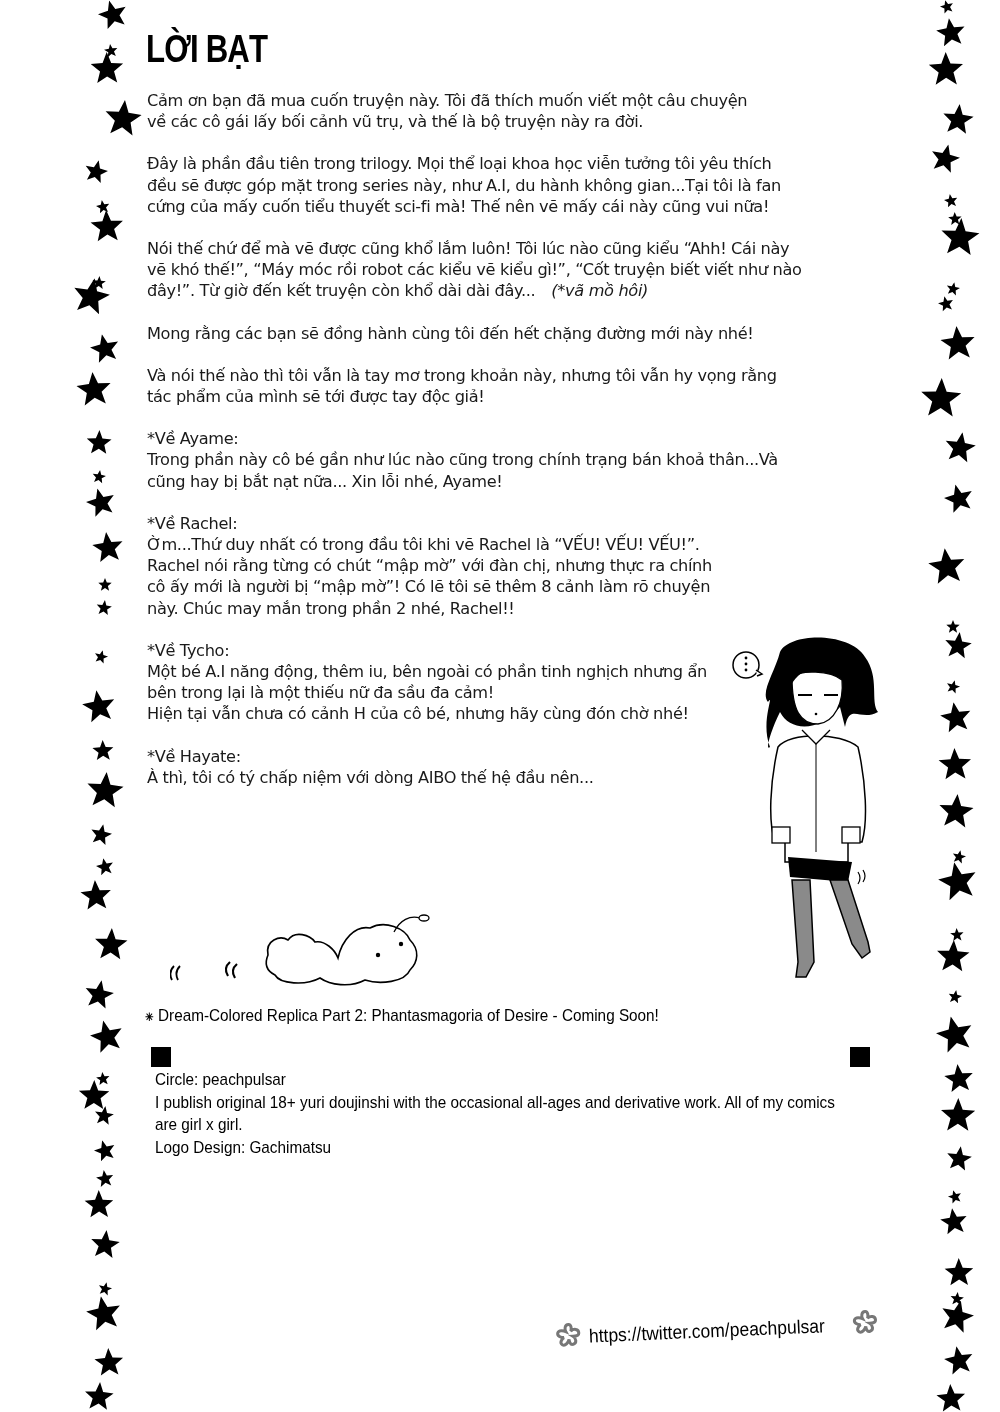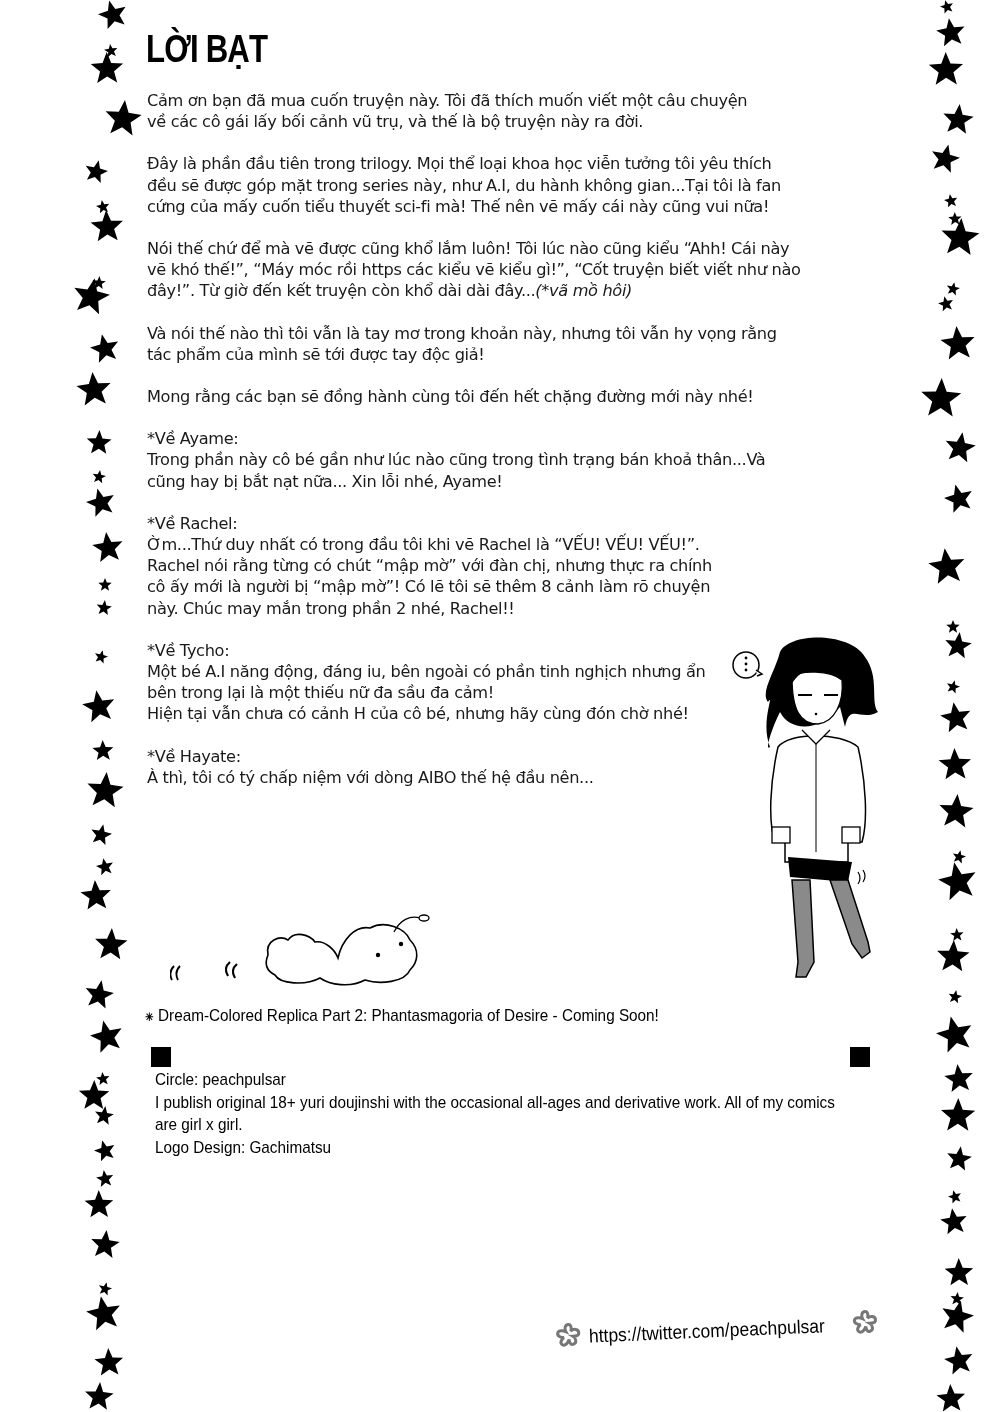--- a/index.html
+++ b/index.html
@@ -7,21 +7,21 @@
          font-family:"DejaVu Sans", sans-serif; color:#111; }
   .star { position:absolute; color:#000; line-height:1; }
   .star svg { display:block; }
   .title { position:absolute; left:146px; top:28px; font-family:"Liberation Sans", sans-serif;
            font-weight:bold; font-size:38px; letter-spacing:-1px; transform:scaleX(0.82);
            transform-origin:left top; color:#000; }
   .body-text { position:absolute; left:147px; top:90px; width:660px; font-size:16.2px;
                line-height:21.2px; color:#1a1a1a; font-family:"DejaVu Sans", sans-serif;
                letter-spacing:-0.35px; }
   .para { margin:0 0 21px 0; white-space:pre-line; }
-  .para .it { font-style:italic; }
+  .para .it { font-style:italic;margin-left:16px; }
   .coming { position:absolute; left:145px; top:1003px; font-family:"Liberation Sans", sans-serif;
             font-size:17px; transform:scaleX(0.9); transform-origin:left top; color:#000; }
   .sq { position:absolute; width:20px; height:20px; background:#000; }
   .credits { position:absolute; left:155px; top:1069px; font-family:"Liberation Sans", sans-serif;
              font-size:17px; line-height:22.5px; width:760px; transform:scaleX(0.9);
              transform-origin:left top; color:#000; }
   .twitter { position:absolute; left:555px; top:1322px; display:flex; align-items:center; gap:6px;
              transform:rotate(-2.5deg); transform-origin:left center; }
   .twitter .url { font-family:"Liberation Sans", sans-serif; font-size:19px; color:#000;
                   transform:scaleX(0.92); transform-origin:left center; }
@@ -412,35 +412,35 @@
 
 <div class="title">LỜI BẠT</div>
 
 <div class="body-text">
   <p class="para">Cảm ơn bạn đã mua cuốn truyện này. Tôi đã thích muốn viết một câu chuyện
 về các cô gái lấy bối cảnh vũ trụ, và thế là bộ truyện này ra đời.</p>
   <p class="para">Đây là phần đầu tiên trong trilogy. Mọi thể loại khoa học viễn tưởng tôi yêu thích
 đều sẽ được góp mặt trong series này, như A.I, du hành không gian...Tại tôi là fan
 cứng của mấy cuốn tiểu thuyết sci-fi mà! Thế nên vẽ mấy cái này cũng vui nữa!</p>
   <p class="para"><span>Nói thế chứ để mà vẽ được cũng khổ lắm luôn! Tôi lúc nào cũng kiểu “Ahh! Cái này
-vẽ khó thế!”, “Máy móc rồi https các kiểu vẽ kiểu gì!”, “Cốt truyện biết viết như nào
+vẽ khó thế!”, “Máy móc rồi robot các kiểu vẽ kiểu gì!”, “Cốt truyện biết viết như nào
 đây!”. Từ giờ đến kết truyện còn khổ dài dài đây...</span><span class="it">(*vã mồ hôi)</span></p>
+  <p class="para">Mong rằng các bạn sẽ đồng hành cùng tôi đến hết chặng đường mới này nhé!</p>
   <p class="para">Và nói thế nào thì tôi vẫn là tay mơ trong khoản này, nhưng tôi vẫn hy vọng rằng
 tác phẩm của mình sẽ tới được tay độc giả!</p>
-  <p class="para">Mong rằng các bạn sẽ đồng hành cùng tôi đến hết chặng đường mới này nhé!</p>
   <p class="para">*Về Ayame:
-Trong phần này cô bé gần như lúc nào cũng trong tình trạng bán khoả thân...Và
+Trong phần này cô bé gần như lúc nào cũng trong chính trạng bán khoả thân...Và
 cũng hay bị bắt nạt nữa... Xin lỗi nhé, Ayame!</p>
   <p class="para">*Về Rachel:
 Ờm...Thứ duy nhất có trong đầu tôi khi vẽ Rachel là “VẾU! VẾU! VẾU!”.
 Rachel nói rằng từng có chút “mập mờ” với đàn chị, nhưng thực ra chính
 cô ấy mới là người bị “mập mờ”! Có lẽ tôi sẽ thêm 8 cảnh làm rõ chuyện
 này. Chúc may mắn trong phần 2 nhé, Rachel!!</p>
   <p class="para">*Về Tycho:
-Một bé A.I năng động, đáng iu, bên ngoài có phần tinh nghịch nhưng ẩn
+Một bé A.I năng động, thêm iu, bên ngoài có phần tinh nghịch nhưng ẩn
 bên trong lại là một thiếu nữ đa sầu đa cảm!
 Hiện tại vẫn chưa có cảnh H của cô bé, nhưng hãy cùng đón chờ nhé!</p>
   <p class="para">*Về Hayate:
 À thì, tôi có tý chấp niệm với dòng AIBO thế hệ đầu nên...</p>
 </div>
 
 <div class="figure" style="left:730px; top:632px; width:180px; height:355px;">
   <svg width="180" height="355" viewBox="0 0 180 355">
 
     <ellipse cx="16" cy="33" rx="13" ry="13" fill="#fff" stroke="#000" stroke-width="1.5"></ellipse>

